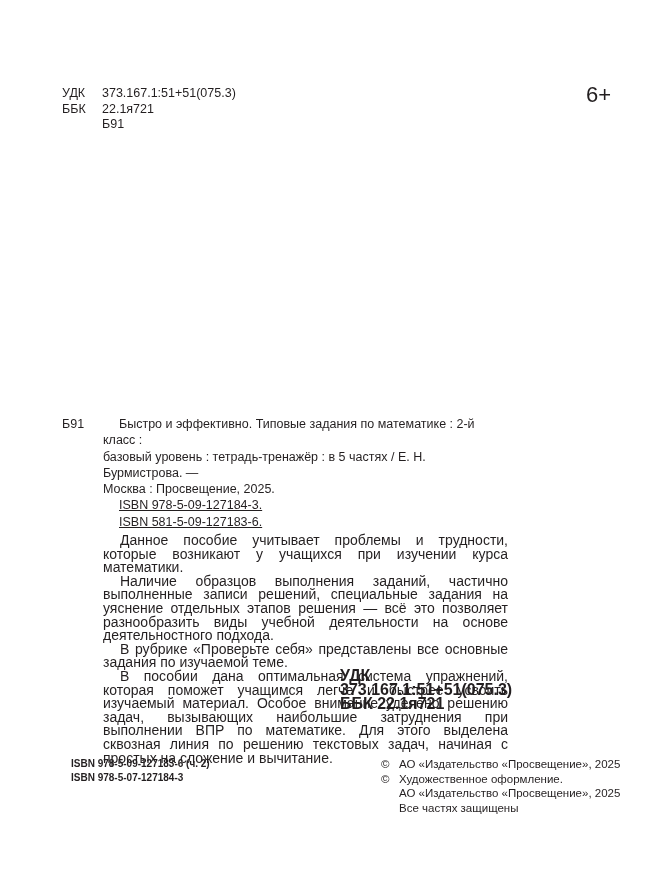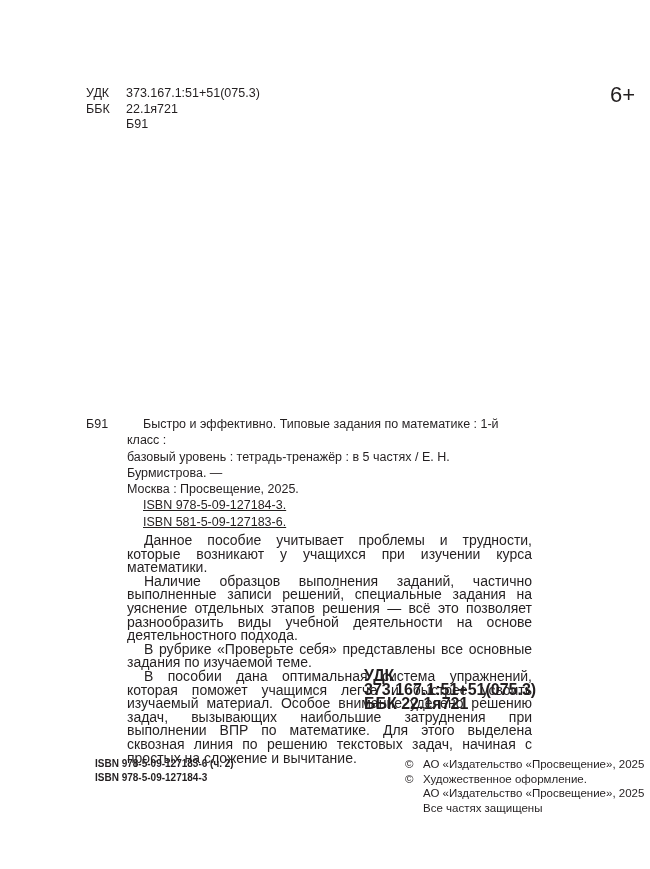--- a/index.html
+++ b/index.html
@@ -1,20 +1,20 @@
 <!DOCTYPE html>
 <html><head>
   <meta charset="utf-8">
   <style>
     html, body { margin: 0; padding: 0; background: #ffffff; }
     body {
       width: 650px; height: 869px; position: relative; overflow: hidden;
       font-family: "Liberation Sans", "DejaVu Sans", sans-serif; color: #231f20;
     }
-    .abs { position: absolute; margin-left: 24px; }
+    .abs { position: absolute; }
     .udc-top { left: 62px; top: 86px; font-size: 12.5px; line-height: 15.5px; }
     .udc-top .row { display: flex; }
     .udc-top .k { width: 40px; }
     .age { left: 586px; top: 83px; font-size: 22px; line-height: 24px; }
 
     .card { left: 62px; top: 416px; width: 446px; font-size: 12.5px; line-height: 16.3px; }
     .card .author { margin-left: 41px; font-weight: bold; font-size: 13px; }
     .card .body { position: relative; }
     .card .code { position: absolute; left: 0; top: 0; }
     .card .main { margin-left: 41px; }
@@ -49,21 +49,21 @@
     <span>Б91</span>
   </div>
 </div>
 
 <div class="abs age">6+</div>
 
 <div class="abs card">
   <div class="body">
     <span class="code">Б91</span>
     <div class="main">
-      <div class="first">Быстро и эффективно. Типовые задания по математике : 1-й класс :</div>
+      <div class="first">Быстро и эффективно. Типовые задания по математике : 2-й класс :</div>
       <div>базовый уровень : тетрадь-тренажёр : в 5 частях / Е. Н. Бурмистрова. —</div>
       <div>Москва : Просвещение, 2025.</div>
       <div class="ind">ISBN 978-5-09-127184-3.</div>
       <div class="ind">ISBN 581-5-09-127183-6.</div>
     </div>
   </div>
   <div class="annot">
     <p>Данное пособие учитывает проблемы и трудности, которые возникают у учащихся при изучении курса математики.</p>
     <p>Наличие образцов выполнения заданий, частично выполненные записи решений, специальные задания на уяснение отдельных этапов решения — всё это позволяет разнообразить виды учебной деятельности на основе деятельностного подхода.</p>
     <p>В рубрике «Проверьте себя» представлены все основные задания по изучаемой теме.</p>
@@ -71,21 +71,21 @@
   </div>
 </div>
 
 <div class="abs udc-bottom">
   <div>УДК 373.167.1:51+51(075.3)</div>
   <div>ББК 22.1я721</div>
 </div>
 
 <div class="abs isbn-block">
   <div>ISBN 978-5-09-127183-6 (ч. 2)</div>
-  <div>ISBN 978-5-09-127184-3</div>
+  <div>ISBN 978-5-07-127184-3</div>
 </div>
 
 <div class="abs copy">
   <div class="row">
     <span class="sym">©</span>
     <span>АО «Издательство «Просвещение», 2025</span>
   </div>
   <div class="row">
     <span class="sym">©</span>
     <span>Художественное оформление.</span>

